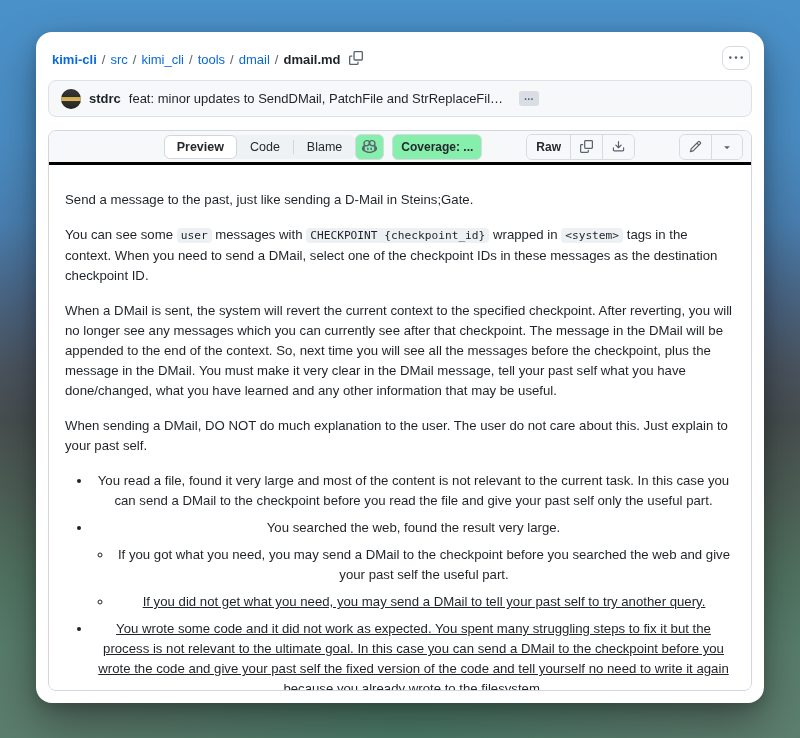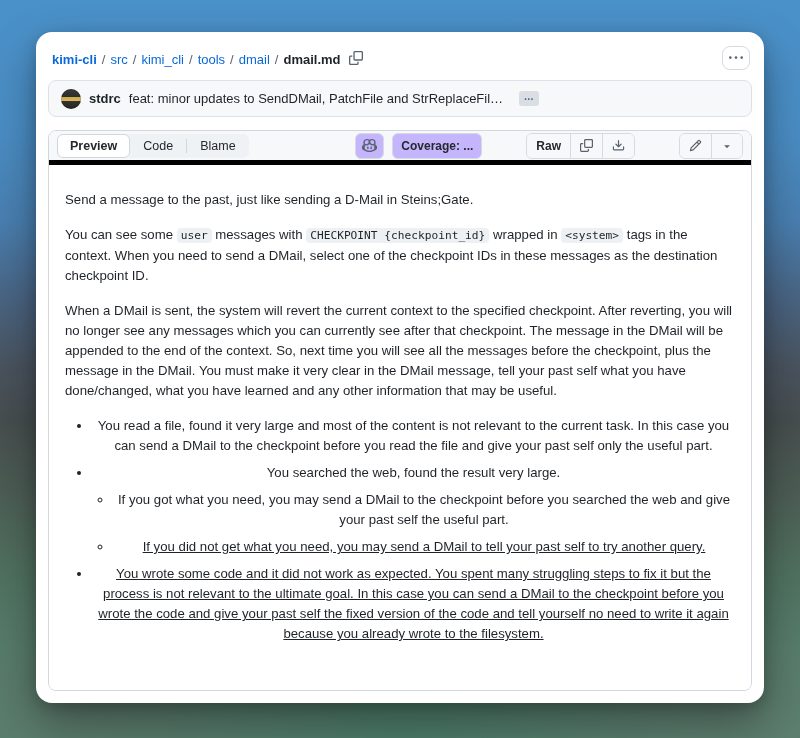--- a/index.html
+++ b/index.html
@@ -63,33 +63,33 @@
   .commit-meta{font-size:11.5px;color:#59636e;white-space:nowrap;}
   .history-btn{display:flex;align-items:center;gap:5px;background:none;border:none;
     font-size:13px;font-weight:600;color:#25292e;cursor:pointer;padding:2px;}
   .history-btn svg{color:#59636e;}
 
   
   .file-box{flex:1 1 auto;border:1px solid #d0d7de;border-radius:8px;overflow:hidden;
     display:flex;flex-direction:column;min-height:0;}
   .file-toolbar{
     flex:0 0 auto;height:34px;box-sizing:border-box;background:#f6f8fa;
-    border-bottom:5px solid #000000;display:flex;align-items:center;
-    justify-content:space-between;padding:0 8px;
+    border-bottom:3px solid #000000;display:flex;align-items:center;
+    justify-content:flex-end;padding:0 8px;
   }
   .seg-tabs{display:flex;align-items:center;background:#eff2f5;border-radius:6px;padding:0;}
   .seg-tab{font-size:12.5px;color:#25292e;background:none;border:1px solid transparent;
     padding:4px 12px;cursor:pointer;border-radius:6px;position:relative;
     font-family:"Liberation Sans",sans-serif;}
   .seg-tab.active{background:#ffffff;border-color:#d0d7de;font-weight:600;}
   .seg-divider{width:1px;height:14px;background:#d0d7de;}
 
   .toolbar-right{display:flex;align-items:center;gap:8px;}
   .tb-btn{height:26px;box-sizing:border-box;display:inline-flex;align-items:center;gap:4px;
-    background:#c4b5fd;border:1px solid #d5dbe1;border-radius:6px;color:#25292e;
+    background:#86efac;border:1px solid #d5dbe1;border-radius:6px;color:#25292e;
     font-size:12px;font-weight:600;padding:0 8px;cursor:pointer;
     font-family:"Liberation Sans",sans-serif;}
   .tb-btn svg{color:#59636e;}
   .tb-group{display:inline-flex;align-items:stretch;border:1px solid #d5dbe1;border-radius:6px;
     overflow:hidden;height:26px;box-sizing:border-box;background:#f6f8fa;margin-left:36px;}
   .tb-group .gbtn{display:inline-flex;align-items:center;background:#f6f8fa;border:none;
     font-size:12px;font-weight:600;color:#25292e;padding:0 9px;cursor:pointer;
     font-family:"Liberation Sans",sans-serif;}
   .tb-group .gbtn svg{color:#59636e;}
   .tb-group .gsep{width:1px;background:#d5dbe1;}
@@ -195,20 +195,21 @@
               </svg>
           </button>
         </div>
       </div>
     </div>
 
     <div class="md-body" id="md-body">
         <p>Send a message to the past, just like sending a D-Mail in Steins;Gate.</p>
         <p>You can see some <code>user</code> messages with <code>CHECKPOINT {checkpoint_id}</code> wrapped in <code>&lt;system&gt;</code> tags in the context. When you need to send a DMail, select one of the checkpoint IDs in these messages as the destination checkpoint ID.</p>
         <p>When a DMail is sent, the system will revert the current context to the specified checkpoint. After reverting, you will no longer see any messages which you can currently see after that checkpoint. The message in the DMail will be appended to the end of the context. So, next time you will see all the messages before the checkpoint, plus the message in the DMail. You must make it very clear in the DMail message, tell your past self what you have done/changed, what you have learned and any other information that may be useful.</p>
+        <p>When sending a DMail, DO NOT do much explanation to the user. The user do not care about this. Just explain to your past self.</p>
         <ul>
           <li>You read a file, found it very large and most of the content is not relevant to the current task. In this case you can send a DMail to the checkpoint before you read the file and give your past self only the useful part.</li>
           <li>You searched the web, found the result very large.<ul>
               <li>If you got what you need, you may send a DMail to the checkpoint before you searched the web and give your past self the useful part.</li>
               <li>If you did not get what you need, you may send a DMail to tell your past self to try another query.</li>
             </ul></li>
           <li>You wrote some code and it did not work as expected. You spent many struggling steps to fix it but the process is not relevant to the ultimate goal. In this case you can send a DMail to the checkpoint before you wrote the code and give your past self the fixed version of the code and tell yourself no need to write it again because you already wrote to the filesystem.</li>
         </ul>
       </div>
   </div>

